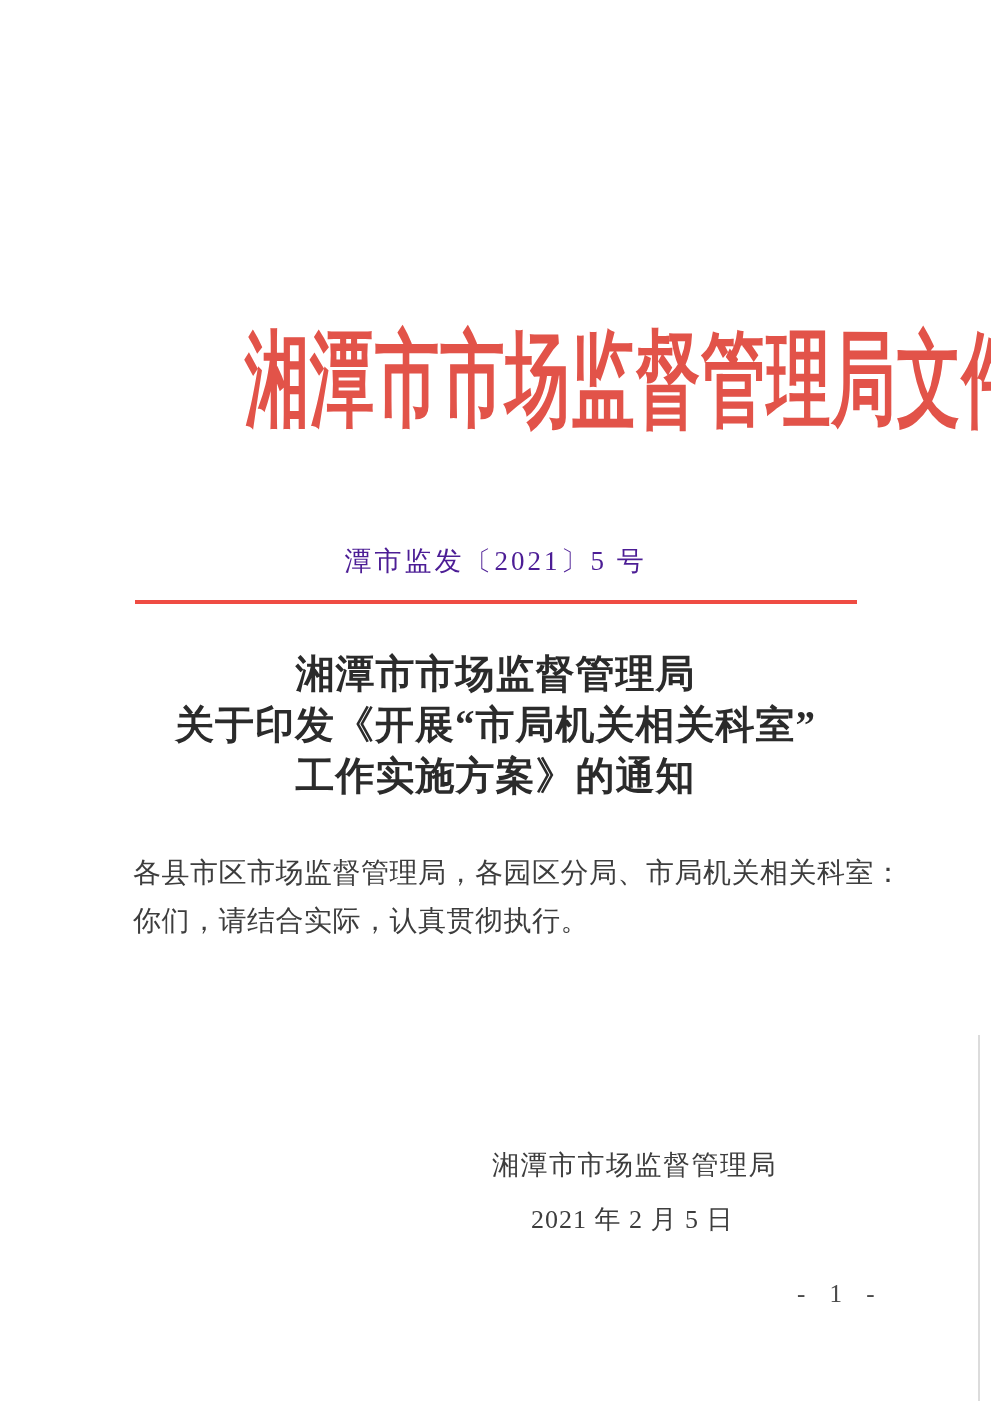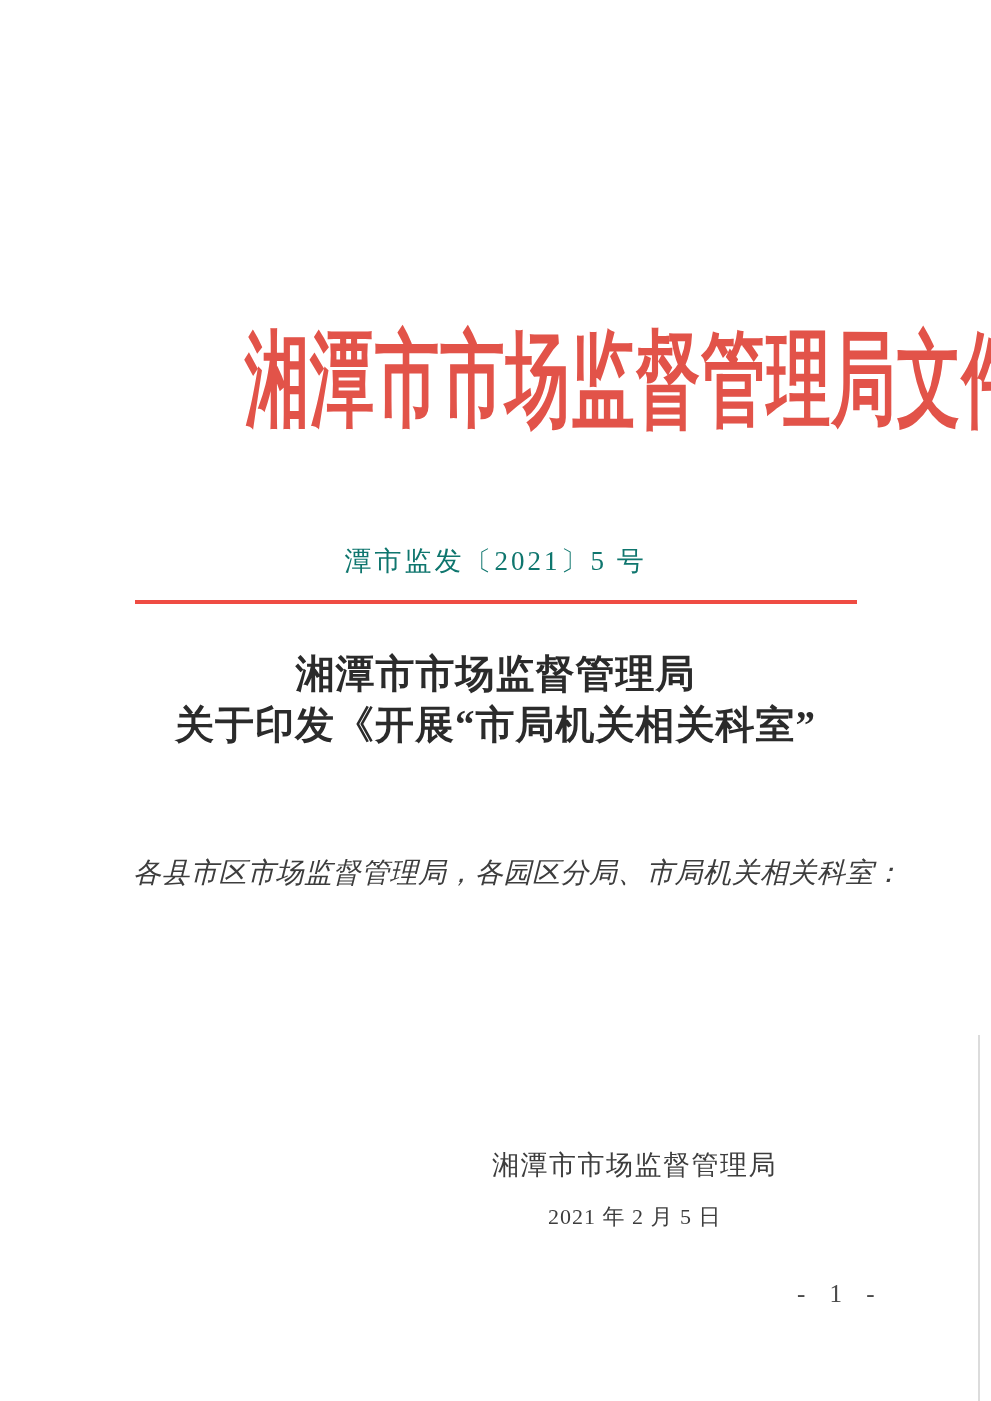--- a/index.html
+++ b/index.html
@@ -38,21 +38,21 @@
 
   
   .doc-number {
     position: absolute;
     top: 543px;
     left: 0;
     width: 100%;
     text-align: center;
     font-size: 27px;
     letter-spacing: 3px;
-    color: #0f766e;
+    color: #4c1d95;
   }
 
   
   .red-rule {
     position: absolute;
     top: 600px;
     left: 135px;
     width: 722px;
     height: 4px;
     background: #ef4c43;
@@ -76,42 +76,41 @@
   .body-text {
     position: absolute;
     top: 849px;
     left: 133px;
     width: 740px;
     font-size: 28px;
     line-height: 48px;
     color: #3d3d3d;
     letter-spacing: 0.5px;
   }
-  .body-line { white-space: nowrap; font-style: italic; }
+  .body-line { white-space: nowrap; }
   .body-line.indent { text-indent: 2em; }
 
   
   .signature-org {
     position: absolute;
     top: 1147px;
     left: 492px;
     font-size: 27px;
     letter-spacing: 1.5px;
     color: #3d3d3d;
     white-space: nowrap;
   }
   .signature-date {
     position: absolute;
     top: 1202px;
     left: 531px;
-    font-size: 22px;
+    font-size: 26px;
     letter-spacing: 1px;
     color: #3d3d3d;
     white-space: nowrap;
-    margin-left: 17px;
   }
 
   
   .page-number {
     position: absolute;
     top: 1280px;
     left: 797px;
     font-size: 25px;
     letter-spacing: 9px;
     color: #4a4a4a;
@@ -137,24 +136,26 @@
     <span class="letterhead-text">湘潭市市场监督管理局文件</span>
   </div>
 
   <div class="doc-number">潭市监发〔2021〕5 号</div>
 
   <div class="red-rule"></div>
 
   <div class="doc-title">
     <div>湘潭市市场监督管理局</div>
     <div>关于印发《开展“市局机关相关科室”</div>
+    <div>工作实施方案》的通知</div>
   </div>
 
   <div class="body-text">
     <div class="body-line">各县市区市场监督管理局，各园区分局、市局机关相关科室：</div>
+    <div class="body-line">你们，请结合实际，认真贯彻执行。</div>
   </div>
 
   <div class="signature-org">湘潭市市场监督管理局</div>
 
   <div class="signature-date">2021 年 2 月 5 日</div>
 
   <div class="page-number">- 1 -</div>
 
   <div class="scan-artifact"></div>
 

